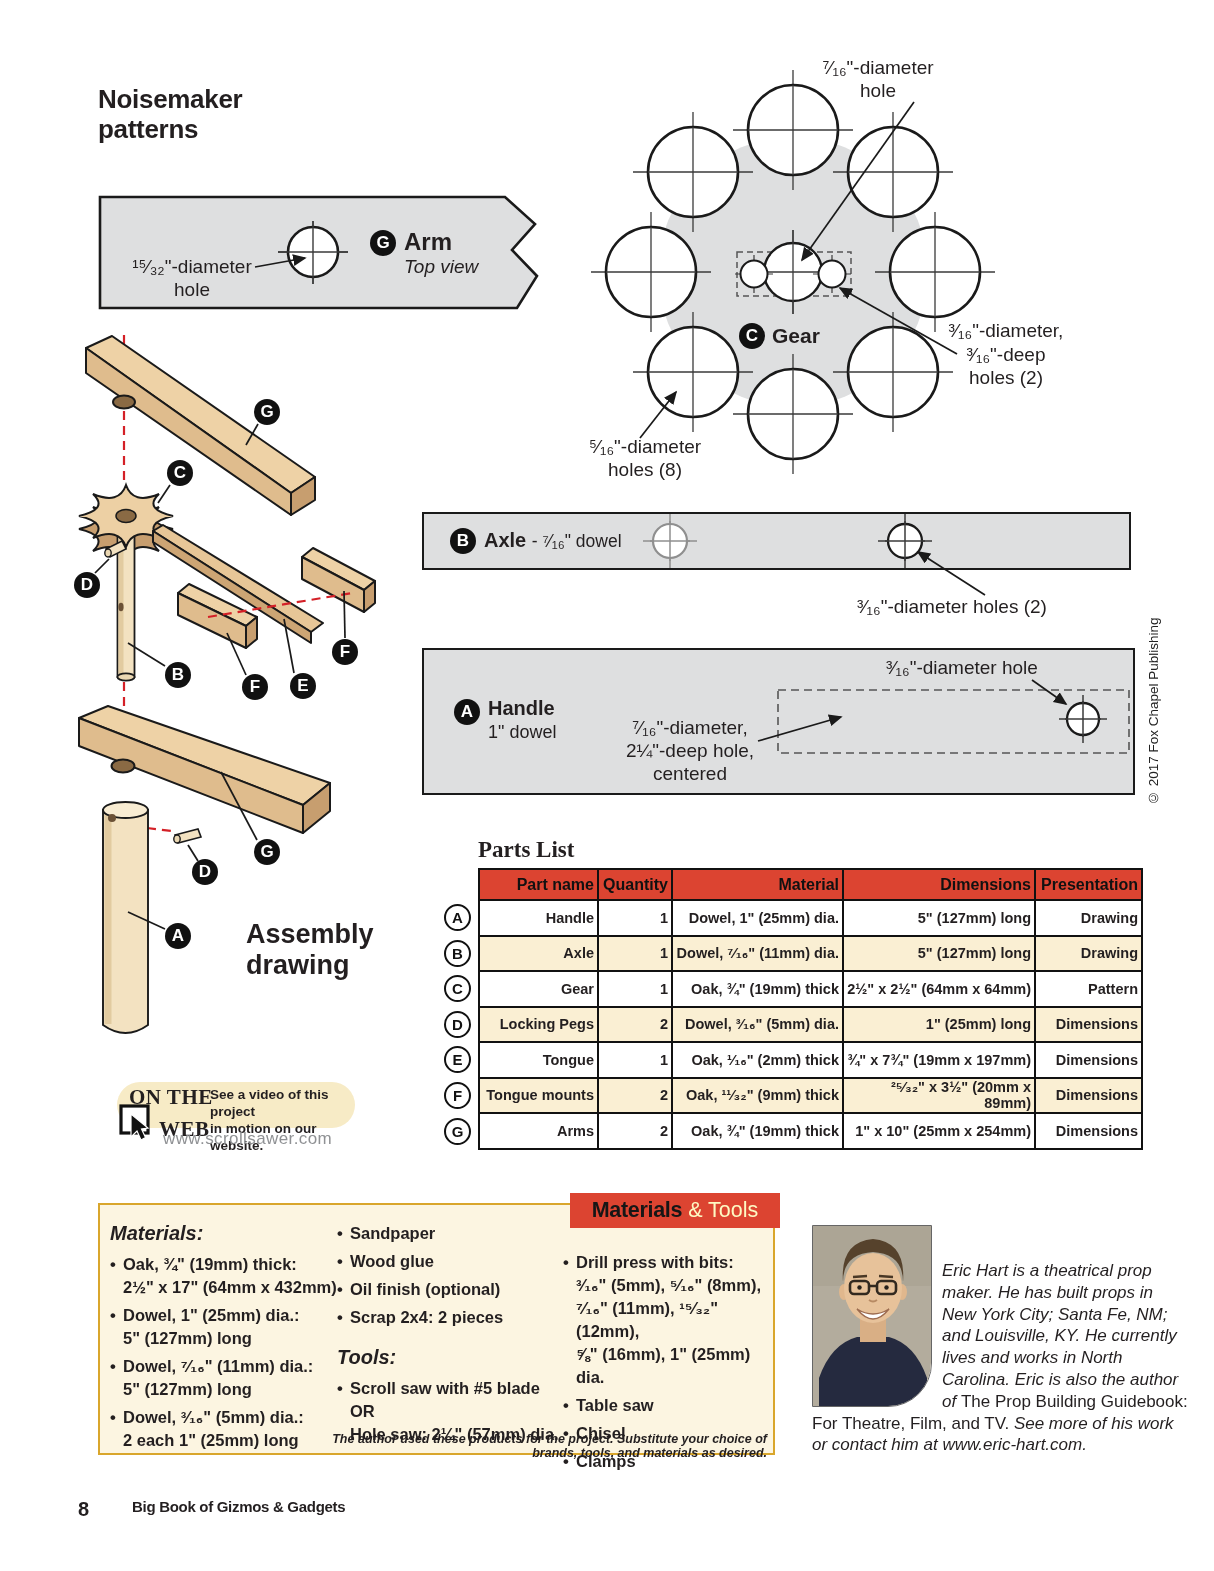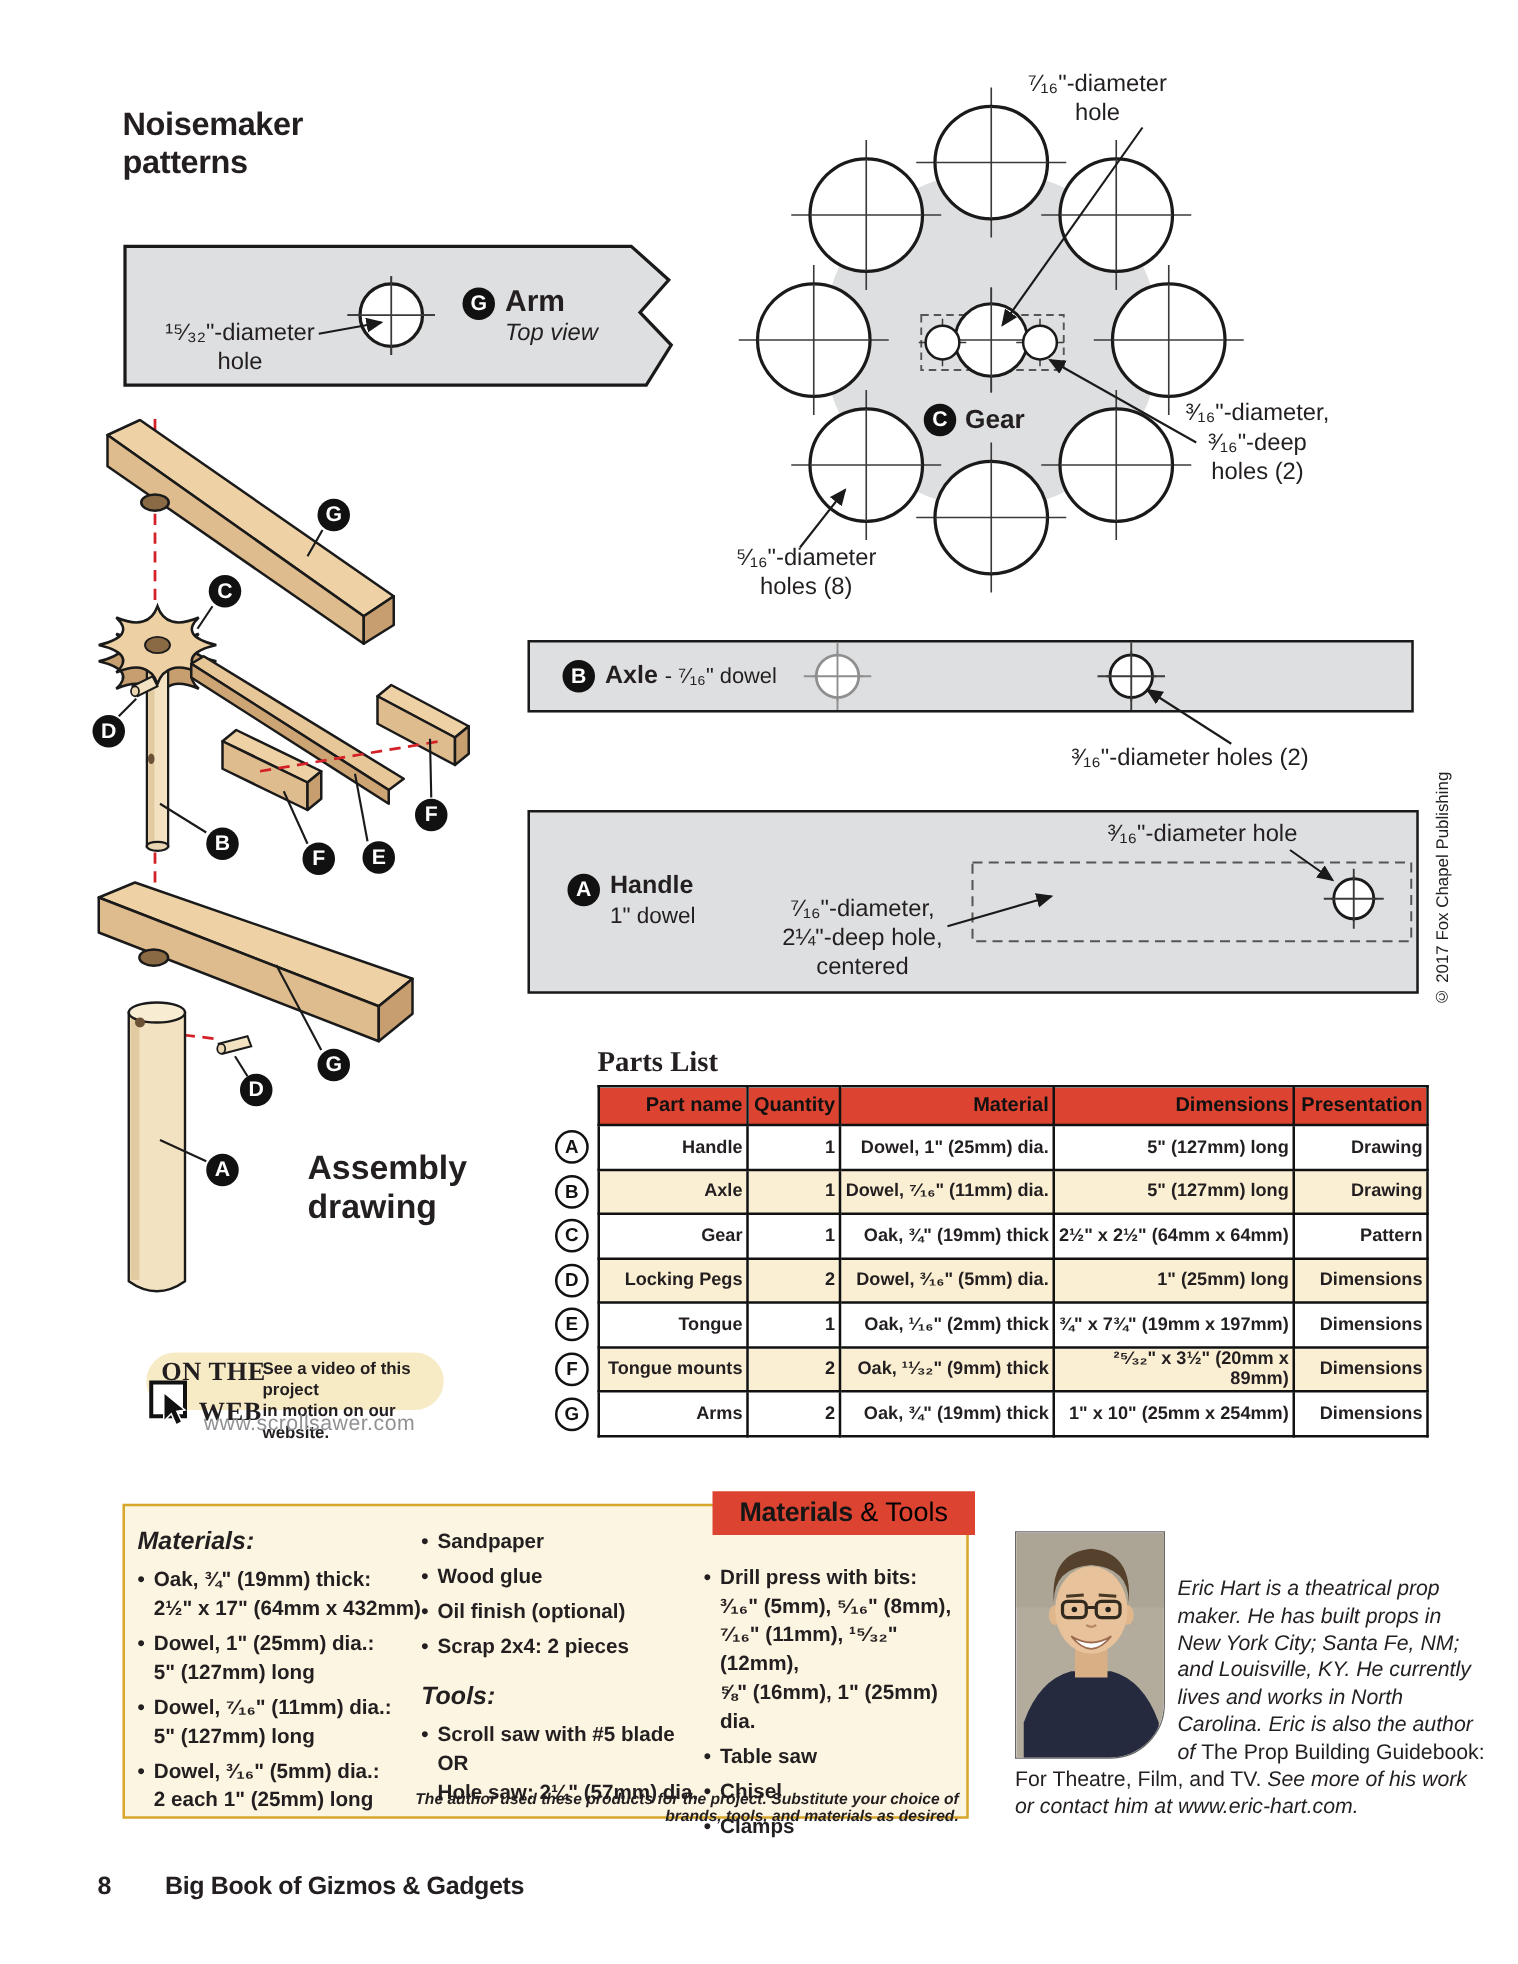--- a/index.html
+++ b/index.html
@@ -95,21 +95,21 @@
   #plbadges .ringbadge:nth-child(5){top:1046px;}
   #plbadges .ringbadge:nth-child(6){top:1082px;}
   #plbadges .ringbadge:nth-child(7){top:1118px;}
 
   
   #mt-box{left:98px;top:1203px;width:677px;height:252px;background:#fcf5e1;
           border:2px solid #d9a62c;box-sizing:border-box;}
   #mt-banner{left:570px;top:1193px;width:210px;height:35px;background:#dc4431;
              text-align:center;line-height:35px;}
   #mt-banner .strong{font-weight:bold;font-size:21.5px;letter-spacing:-0.3px;color:#161616;}
-  #mt-banner .light{font-size:21.5px;color:#000000;}
+  #mt-banner .light{font-size:21.5px;color:#fef9c3;}
   .mt-h{font-size:20px;font-weight:bold;font-style:italic;}
   .li{position:relative;padding-left:13px;font-size:16.5px;font-weight:600;
       line-height:23px;margin-bottom:5px;white-space:pre-line;}
   .li::before{content:"•";position:absolute;left:0;top:0;}
   #mt-col1{left:110px;top:1222px;width:230px;}
   #mt-col2{left:337px;top:1222px;width:225px;}
   #mt-col3{left:563px;top:1251px;width:215px;}
   #mt-col1 .mt-h{margin-bottom:8px;}
   #mt-tools-h{margin:17px 0 8px 0;}
   #mt-footnote{left:305px;top:1432px;width:462px;font-size:12.5px;font-style:italic;
@@ -118,21 +118,21 @@
   
   #author-photo{left:812px;top:1225px;width:120px;height:182px;border:1px solid #666;
                 border-radius:0 0 44px 0;overflow:hidden;box-sizing:border-box;}
   #author-bio{left:812px;top:1260px;width:376px;font-size:17px;line-height:21.8px;}
   #bio-spacer{float:left;width:130px;height:152px;}
   .bio-i{font-style:italic;margin-top:27px;}
   .bio-r{font-style:normal;}
 
   
   #footer-page{left:78px;top:1498px;font-size:20px;font-weight:bold;}
-  #footer-book{left:132px;top:1498px;font-size:20px;font-weight:bold;letter-spacing:-0.3px;}
+  #footer-book{left:132px;top:1498px;font-size:15px;font-weight:bold;letter-spacing:-0.3px;}
 </style>
 </head>
 <body>
 
 <div id="page">
 
   <div class="abs pre" id="title">Noisemaker
 patterns</div>
 
   <svg class="abs" id="arm-svg" width="455" height="118" viewBox="0 0 455 118">

